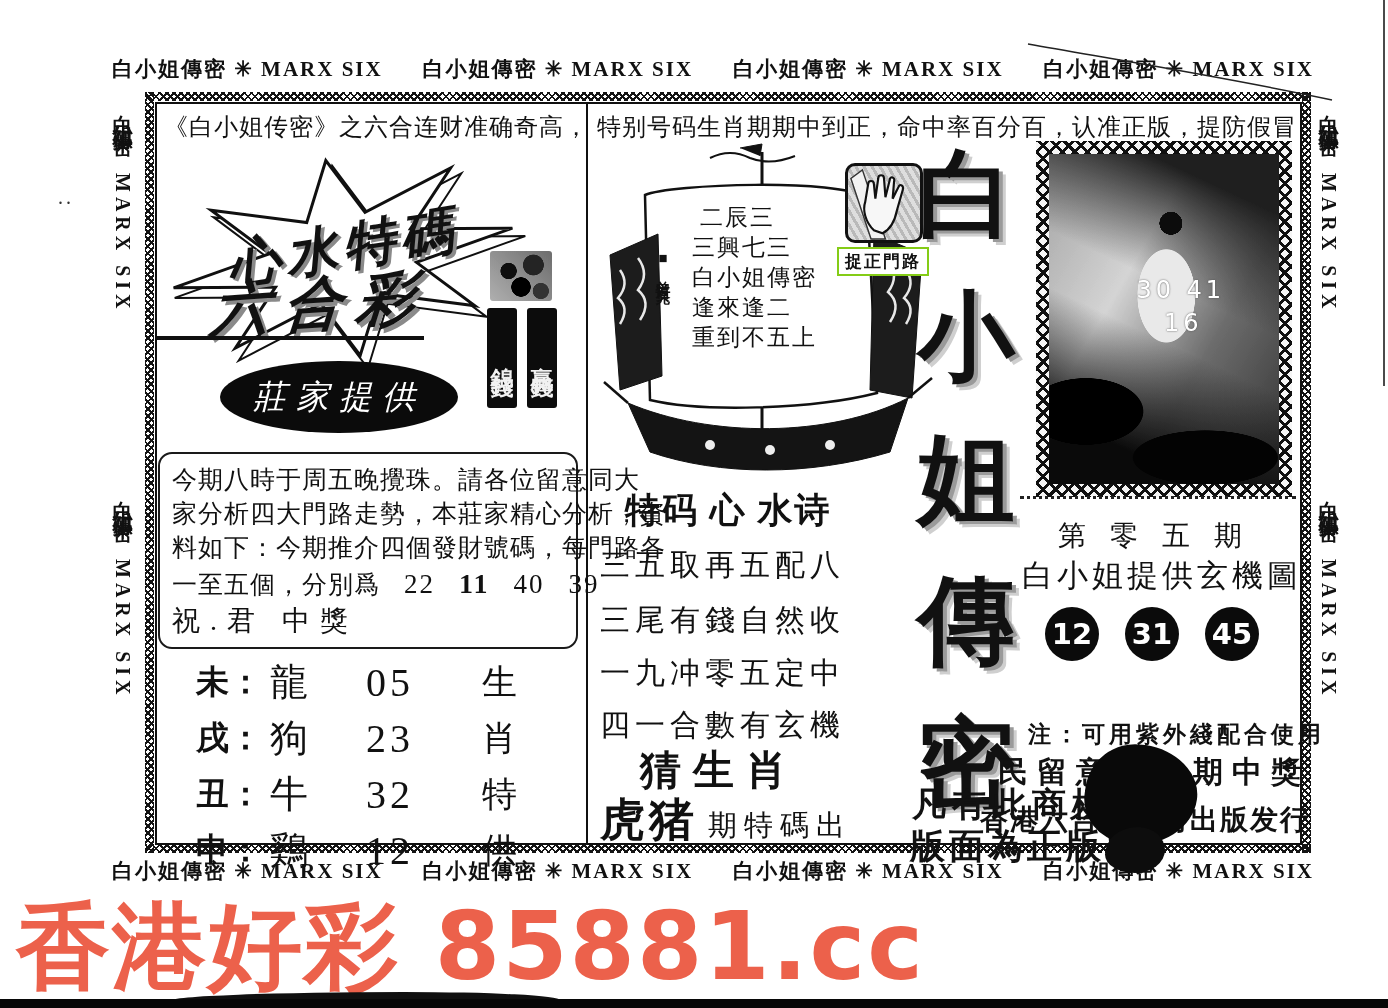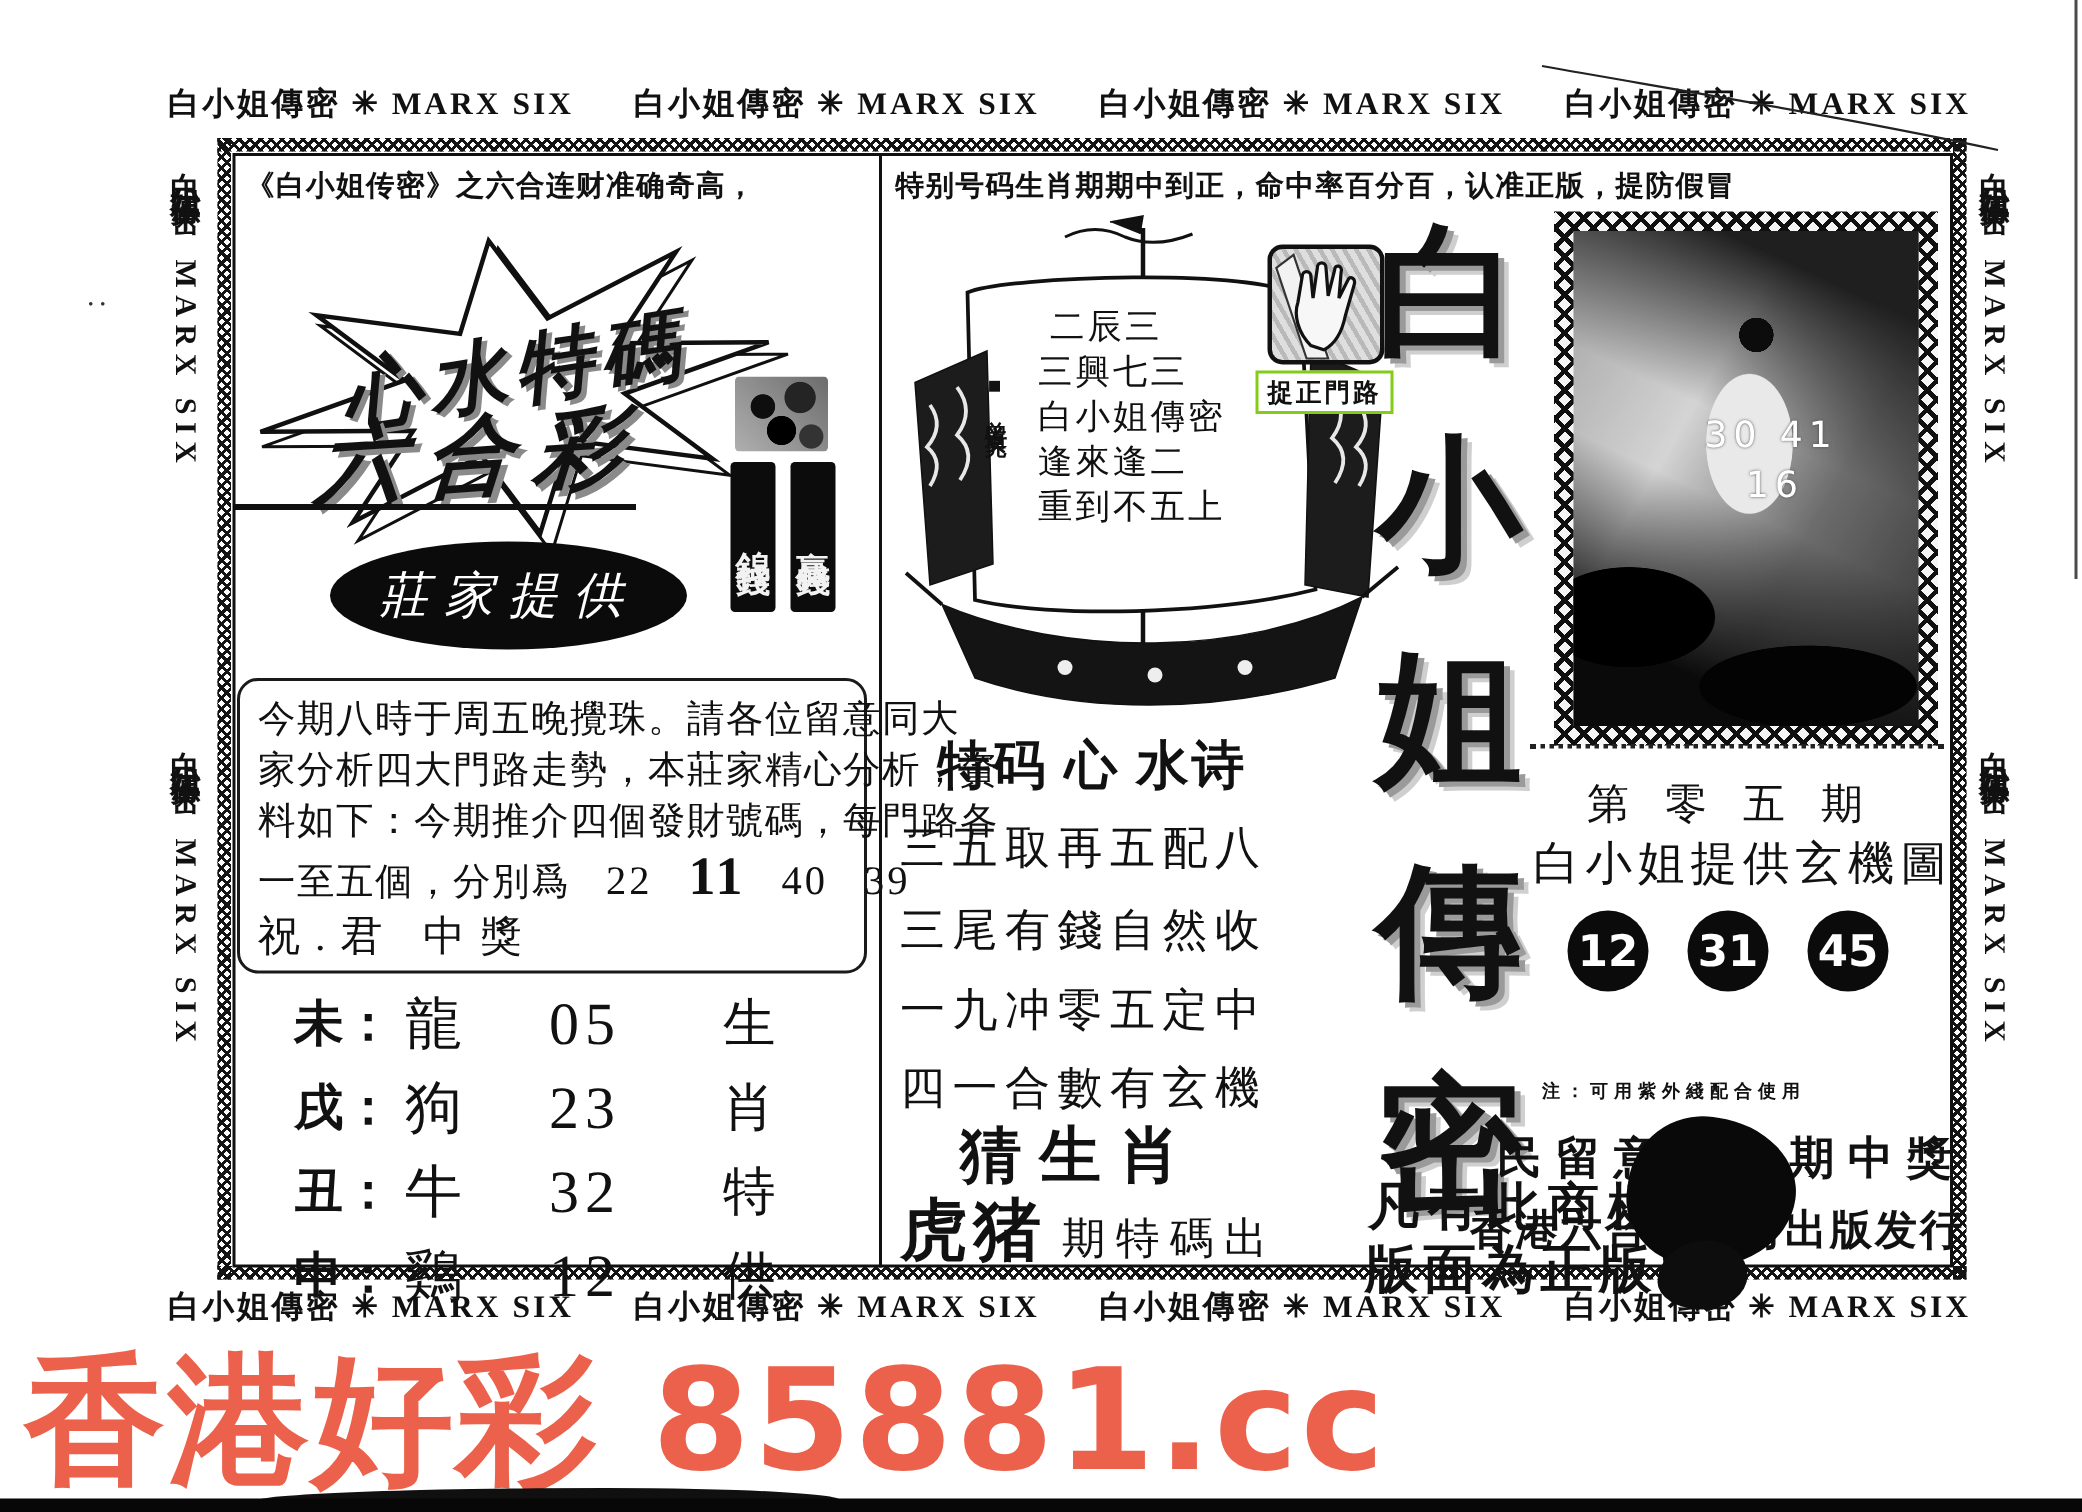--- a/index.html
+++ b/index.html
@@ -17,21 +17,21 @@
         letter-spacing:5px;white-space:nowrap;}
 
   
   .deco{background-image:
       repeating-linear-gradient(45deg,#141414 0 2px,transparent 2px 5px),
       repeating-linear-gradient(135deg,#141414 0 2px,transparent 2px 5px);}
   
   .frame{left:55px;top:47px;width:1147px;height:743px;border:2px solid #101010;box-sizing:border-box;}
   .divider{left:486px;top:47px;width:2px;height:743px;background:#101010;}
 
-  .headline{font-size:19px;font-weight:bold;letter-spacing:1px;white-space:nowrap;}
+  .headline{font-size:24px;font-weight:normal;letter-spacing:1px;white-space:nowrap;}
 
   
   .star-title{font-size:52px;font-weight:900;font-style:italic;letter-spacing:6px;
       text-shadow:3px 3px 0 #8a8a8a;transform:rotate(-9deg);text-align:center;}
   .lottery-name{font-size:58px;font-weight:900;font-style:italic;letter-spacing:14px;
       transform:skewX(-8deg) rotate(-4deg);text-shadow:4px 4px 0 #8a8a8a;white-space:nowrap;}
   .stamp{width:62px;height:50px;border-radius:3px;filter:contrast(1.15) grayscale(1);
       background-image:
         radial-gradient(circle at 30% 40%,#1d1d1d 0 15%,transparent 16%),
         radial-gradient(circle at 70% 28%,#303030 0 18%,transparent 19%),
@@ -44,21 +44,21 @@
   .hline{height:4px;background:#101010;}
   .oval{width:238px;height:72px;background:#0b0b0b;border-radius:50%;color:#fff;
       font-size:33px;letter-spacing:10px;font-style:italic;display:flex;align-items:center;
       justify-content:center;white-space:nowrap;}
   .notice{width:420px;height:197px;border:2px solid #1a1a1a;border-radius:14px;
       box-sizing:border-box;padding:9px 12px 6px 12px;font-size:25px;line-height:34px;
       letter-spacing:1px;white-space:nowrap;}
   .numrow{display:flex;align-items:baseline;gap:24px;margin-top:2px;}
   .numrow .lead{letter-spacing:1px;text-align:center;}
   .n-sm{font-size:27px;letter-spacing:2px;}
-  .n-lg{font-size:36px;font-weight:bold;letter-spacing:2px;}
+  .n-lg{font-size:28px;font-weight:bold;letter-spacing:2px;}
   .blessing{font-size:28px;letter-spacing:10px;margin-top:2px;}
   .zodiac{display:grid;grid-template-columns:74px 96px 116px 74px;row-gap:5px;align-items:center;}
   .z-branch{font-size:33px;font-weight:bold;}
   .z-animal{font-size:38px;}
   .z-num{font-size:40px;letter-spacing:4px;}
   .z-side{font-size:35px;}
 
   
   .sail-poem{font-size:23px;line-height:30px;letter-spacing:2px;white-space:nowrap;}
   .sail-sign{writing-mode:vertical-rl;text-orientation:upright;font-size:15px;font-weight:bold;
@@ -94,21 +94,21 @@
         linear-gradient(120deg,#9d9d9d,#c7c7c7 35%,#6f6f6f 65%,#3c3c3c);}
   .photo-num{position:absolute;color:#f4f4f4;font-family:"DejaVu Sans","Liberation Sans",sans-serif;
       font-size:24px;letter-spacing:4px;text-shadow:0 0 2px #555;}
   .dotline{border-top:3px dotted #222;}
   .issue{font-size:28px;letter-spacing:24px;white-space:nowrap;}
   .chart-title{font-size:31px;letter-spacing:4px;white-space:nowrap;font-weight:500;}
   .balls{display:flex;gap:26px;}
   .ball{width:54px;height:54px;border-radius:50%;background:#0b0b0b;color:#fff;display:flex;
       align-items:center;justify-content:center;font-size:29px;font-weight:bold;
       font-family:"DejaVu Sans","Liberation Sans",sans-serif;}
-  .uv-note{font-size:12px;font-weight:bold;letter-spacing:4px;white-space:nowrap;}
+  .uv-note{font-size:23px;font-weight:bold;letter-spacing:4px;white-space:nowrap;}
   .f1{font-size:30px;font-weight:bold;letter-spacing:9px;white-space:nowrap;}
   .f2{font-size:34px;font-weight:bold;letter-spacing:6px;white-space:nowrap;}
   .f3{font-size:28px;font-weight:bold;letter-spacing:2px;white-space:nowrap;}
   .f4{font-size:35px;font-weight:bold;letter-spacing:4px;white-space:nowrap;}
   .blob{width:112px;height:100px;background:#090909;
       border-radius:46% 54% 58% 42% / 52% 48% 55% 45%;transform:rotate(8deg);}
   .blob2{width:60px;height:46px;background:#0d0d0d;border-radius:55% 45% 50% 50%/60% 50% 50% 40%;}
 
   
   .watermark{left:16px;top:884px;font-size:94px;font-weight:bold;letter-spacing:2px;

